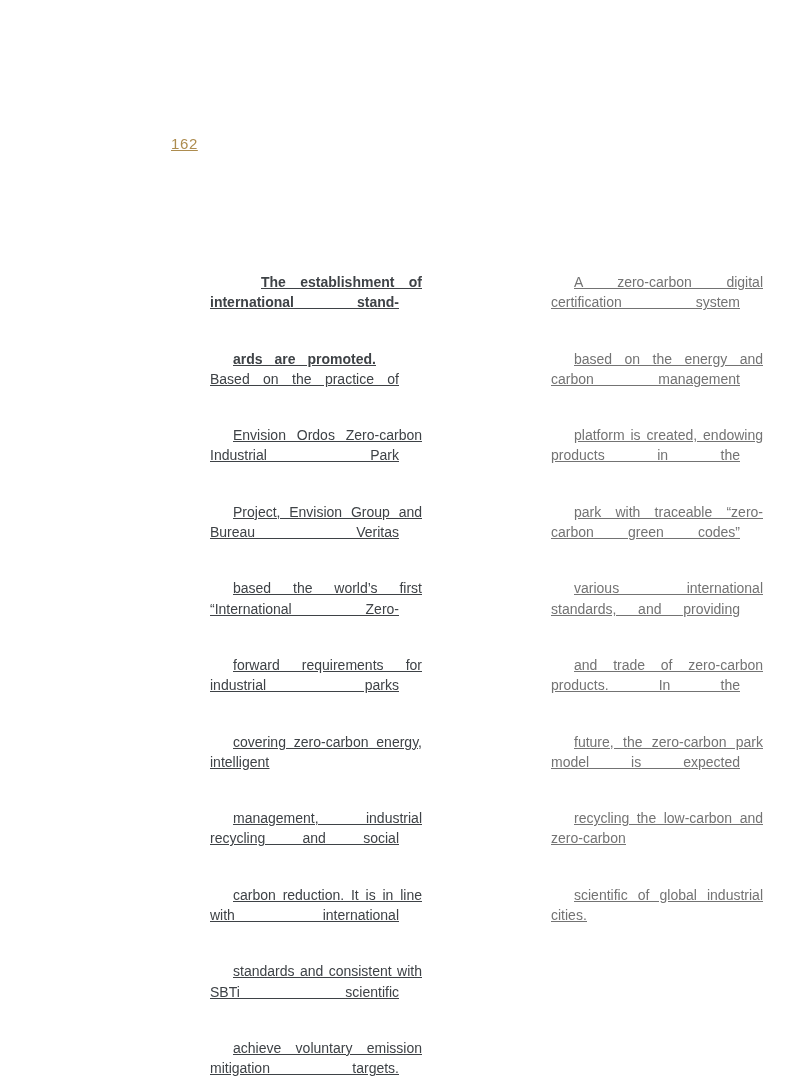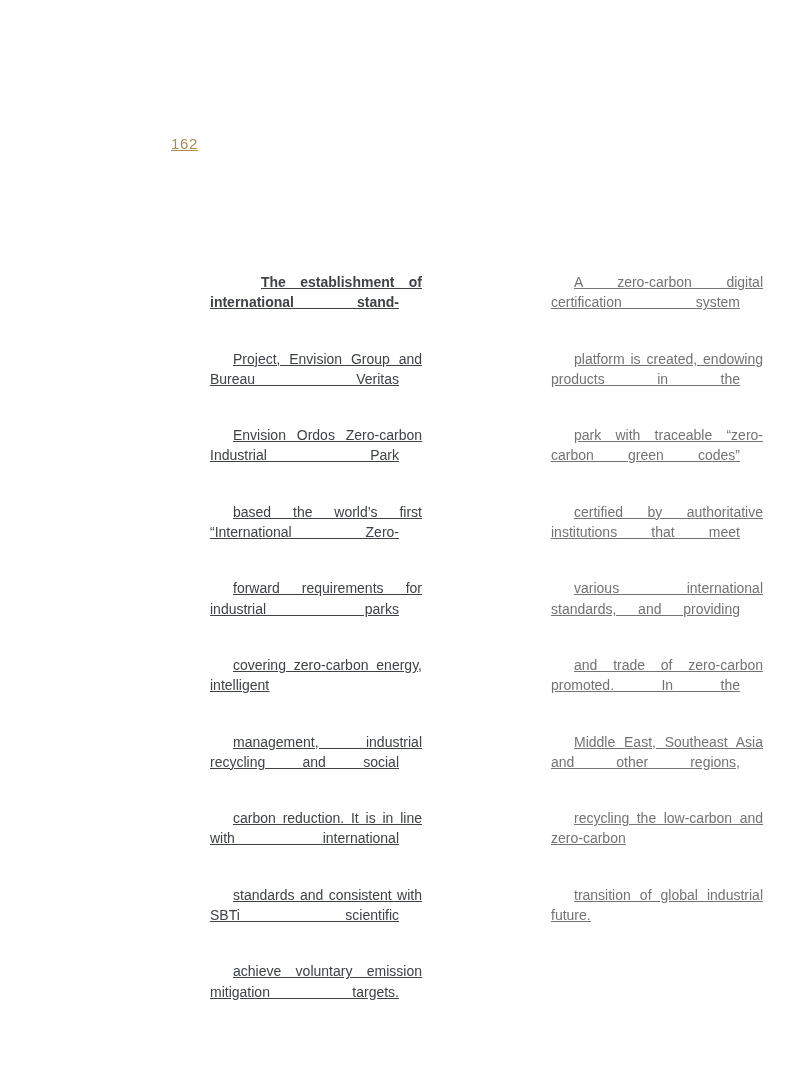--- a/index.html
+++ b/index.html
@@ -56,35 +56,36 @@
 </style>
 </head>
 <body>
 
 <div class="page" style="background: rgb(255, 255, 255);">
   <div class="page-number" style="color: rgb(173, 140, 79);">162</div>
 
   <div class="columns">
     <div class="column" style="color: rgb(62, 66, 70);">
         <div class="line indent"><span class="bold">The establishment of international stand-</span></div>
+        <div class="line"><span class="bold">ards are promoted.</span><span> Based on the practice of</span></div>
+        <div class="line"><span>Envision Ordos Zero-carbon Industrial Park</span></div>
         <div class="line"><span>Project, Envision Group and Bureau Veritas</span></div>
-        <div class="line"><span>Envision Ordos Zero-carbon Industrial Park</span></div>
         <div class="line"><span>based the world’s first “International Zero-</span></div>
         <div class="line"><span>forward requirements for industrial parks</span></div>
         <div class="line"><span>covering zero-carbon energy, intelligent</span></div>
         <div class="line"><span>management, industrial recycling and social</span></div>
         <div class="line"><span>carbon reduction. It is in line with international</span></div>
         <div class="line"><span>standards and consistent with SBTi scientific</span></div>
         <div class="line"><span>achieve voluntary emission mitigation targets.</span></div>
       </div>
     <div class="column" style="color: #737373;">
         <div class="line"><span>A zero-carbon digital certification system</span></div>
+        <div class="line"><span>based on the energy and carbon management</span></div>
         <div class="line"><span>platform is created, endowing products in the</span></div>
         <div class="line"><span>park with traceable “zero-carbon green codes”</span></div>
-        <div class="line"><span>certified by authoritative institutions that meet</span></div>
         <div class="line"><span>various international standards, and providing</span></div>
-        <div class="line"><span>and trade of zero-carbon promoted. In the</span></div>
-        <div class="line"><span>Middle East, Southeast Asia and other regions,</span></div>
+        <div class="line"><span>and trade of zero-carbon products. In the</span></div>
+        <div class="line"><span>future, the zero-carbon park model is expected</span></div>
         <div class="line"><span>recycling the low-carbon and zero-carbon</span></div>
-        <div class="line last"><span>transition of global industrial future.</span></div>
+        <div class="line last"><span>scientific of global industrial cities.</span></div>
       </div>
   </div>
 </div>
 
 </body></html>

